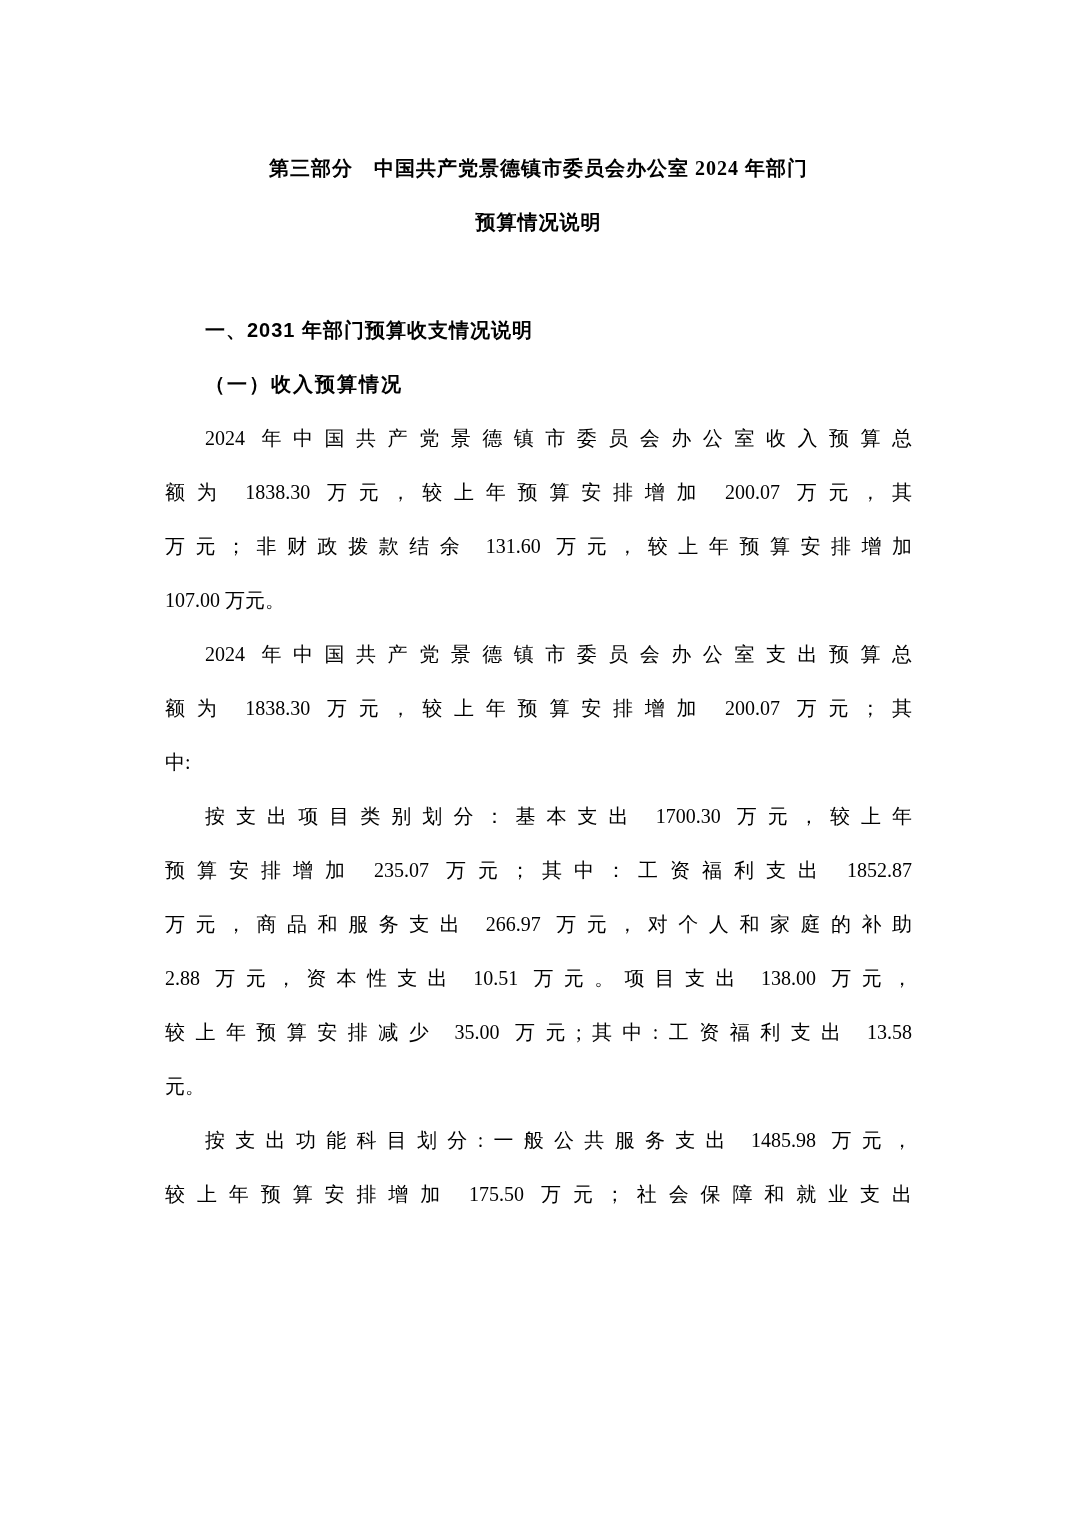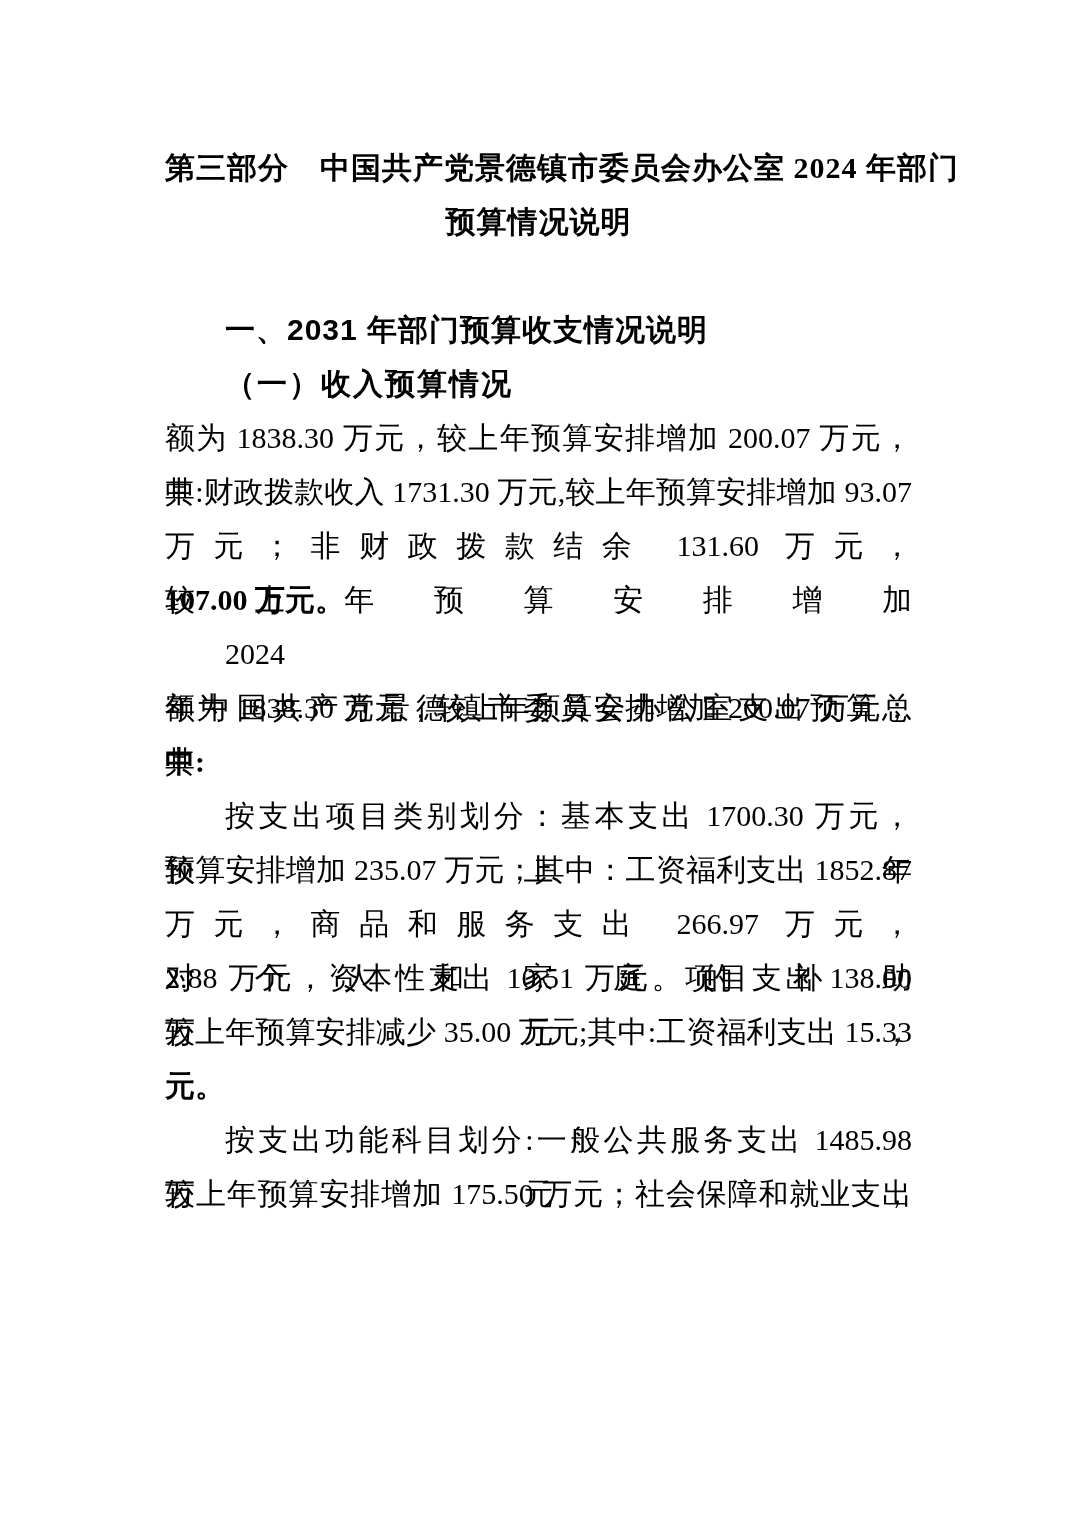--- a/index.html
+++ b/index.html
@@ -17,21 +17,21 @@
   .page {
     box-sizing: border-box;
     width: 1074px;
     height: 1520px;
     padding: 141px 162px 0 165px;
     background: #ffffff;
   }
   .ln {
     height: 54px;
     line-height: 54px;
-    font-size: 30px;
+    font-size: 20px;
   }
   .title-line {
     font-weight: bold;
     text-align: center;
     white-space: nowrap;
     letter-spacing: 1px;
   }
   .blank-line {
     height: 54px;
   }
@@ -51,50 +51,49 @@
   .bl {
     text-align: justify;
     text-align-last: justify;
     word-break: keep-all;
   }
   .bl.first {
     text-indent: 2em;
   }
   .bl.last {
     text-align-last: left;
-    font-weight: bold;
   }
 </style>
 </head>
 <body>
 
 <div class="page">
 
   <div class="ln title-line">第三部分　中国共产党景德镇市委员会办公室 2024 年部门</div>
   <div class="ln title-line">预算情况说明</div>
 
   <div class="blank-line"></div>
 
   <div class="ln h1">一、2031 年部门预算收支情况说明</div>
 
   <div class="ln h2">（一）收入预算情况</div>
 
+  <div class="ln bl first">2024 年中国共产党景德镇市委员会办公室收入预算总</div>
   <div class="ln bl">额为 1838.30 万元，较上年预算安排增加 200.07 万元，其</div>
-  <div class="ln bl">中:财政拨款收入 1731.30 万元,较上年预算安排增加 93.07</div>
   <div class="ln bl">万元；非财政拨款结余 131.60 万元，较上年预算安排增加</div>
   <div class="ln bl last">107.00 万元。</div>
 
 
   <div class="ln bl first">2024 年中国共产党景德镇市委员会办公室支出预算总</div>
   <div class="ln bl">额为 1838.30 万元，较上年预算安排增加 200.07 万元；其</div>
   <div class="ln bl last">中:</div>
 
   <div class="ln bl first">按支出项目类别划分：基本支出 1700.30 万元，较上年</div>
   <div class="ln bl">预算安排增加 235.07 万元；其中：工资福利支出 1852.87</div>
   <div class="ln bl">万元，商品和服务支出 266.97 万元，对个人和家庭的补助</div>
   <div class="ln bl">2.88 万元，资本性支出 10.51 万元。项目支出 138.00 万元，</div>
-  <div class="ln bl">较上年预算安排减少 35.00 万元;其中:工资福利支出 15.33</div>
+  <div class="ln bl">较上年预算安排减少 35.00 万元;其中:工资福利支出 13.58</div>
   <div class="ln bl last">元。</div>
 
   <div class="ln bl first">按支出功能科目划分:一般公共服务支出 1485.98 万元，</div>
   <div class="ln bl">较上年预算安排增加 175.50 万元；社会保障和就业支出</div>
 
 </div>
 
 </body></html>

